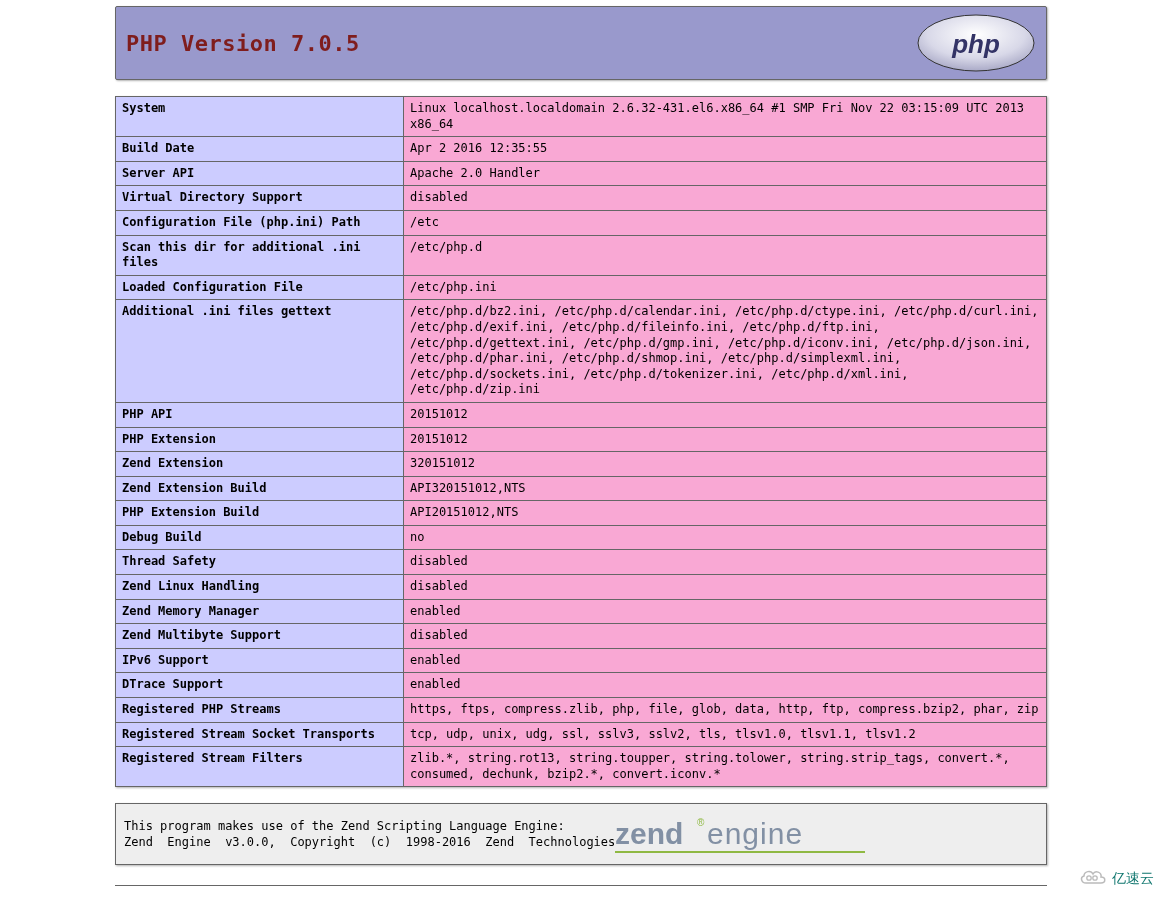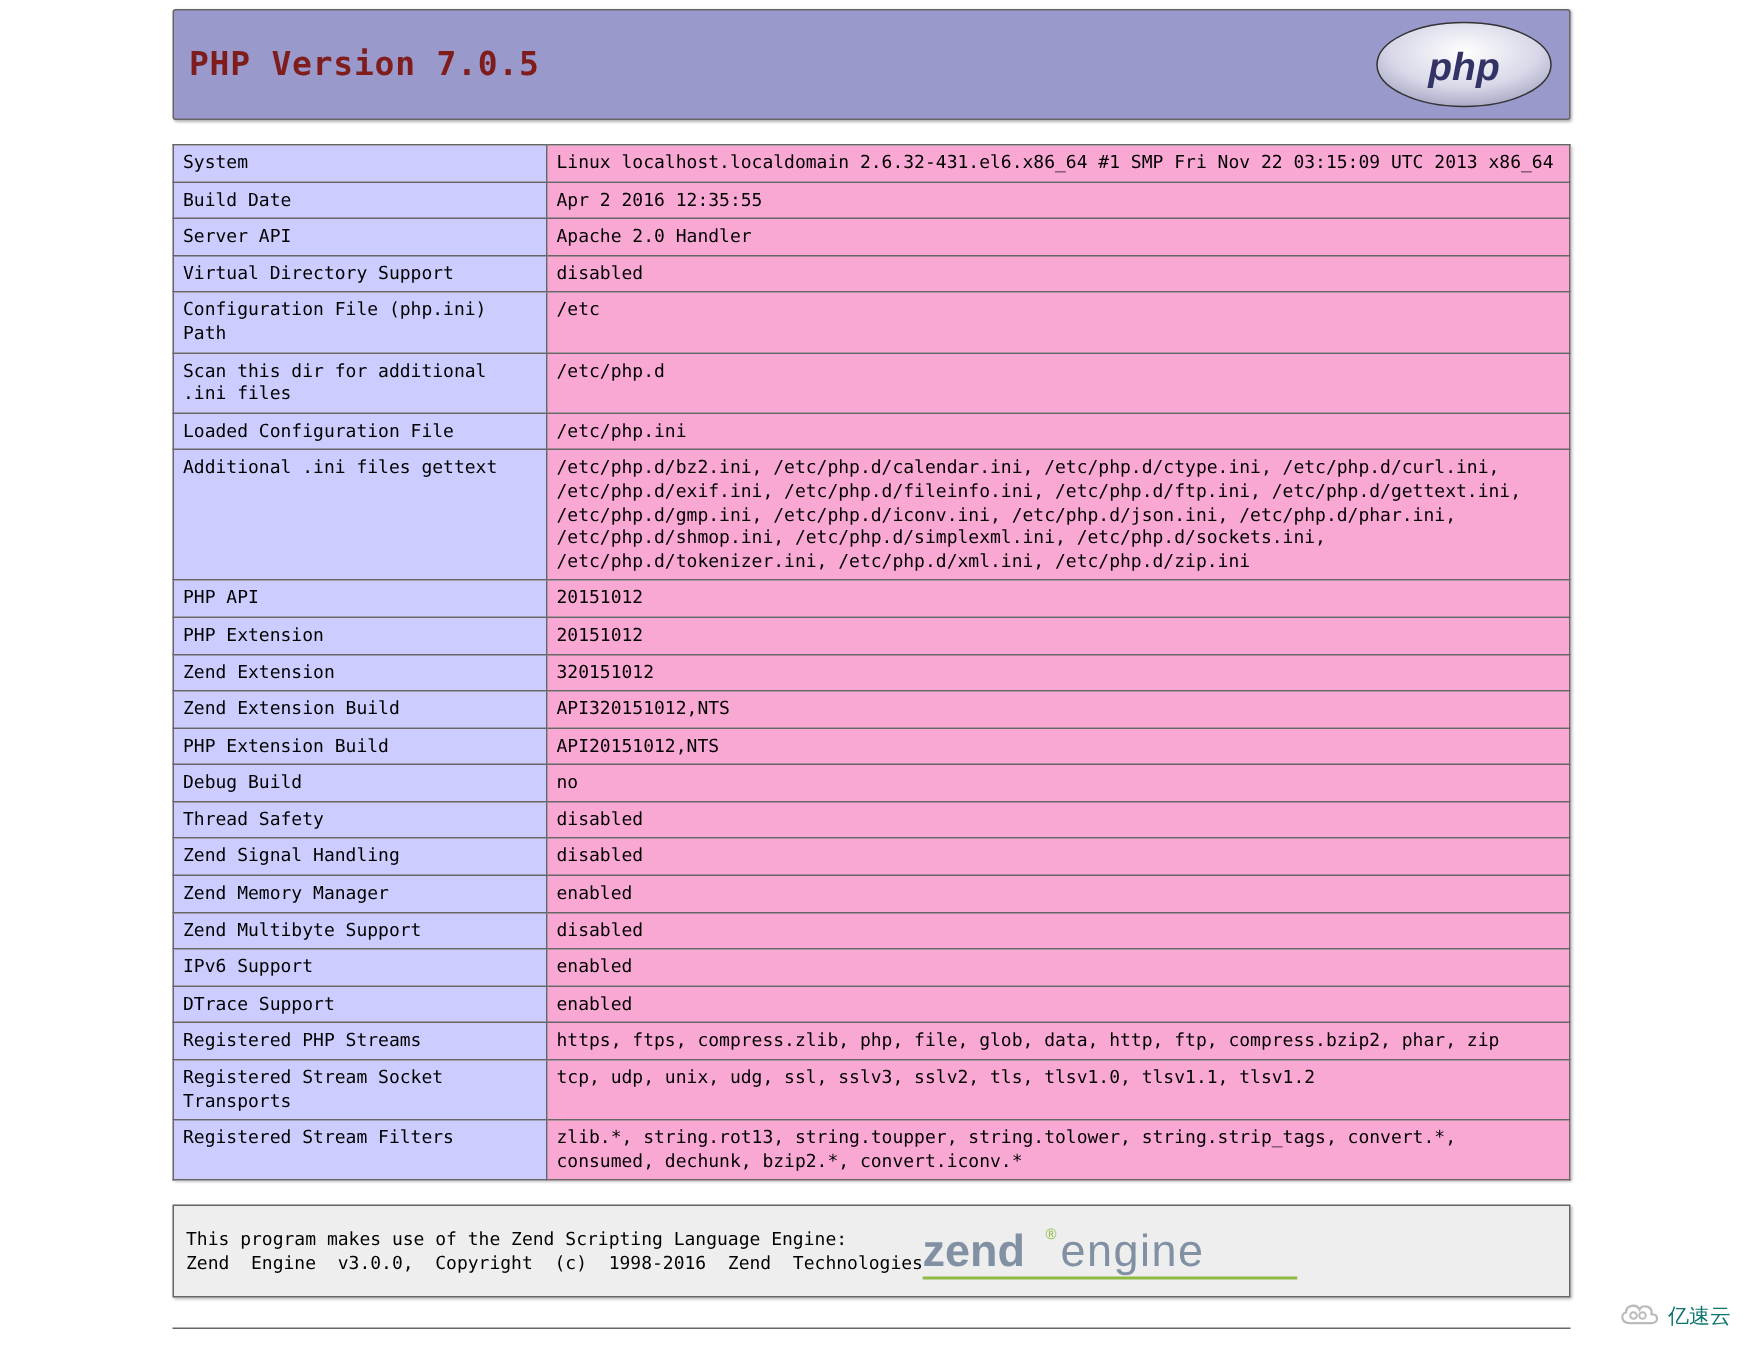--- a/index.html
+++ b/index.html
@@ -47,22 +47,22 @@
     }
     .info-table td {
       border: 1px solid #666;
       padding: 4px 6px;
       font-size: 12px;
       vertical-align: top;
       line-height: 1.3;
     }
     .info-table td.e {
       background: #ccccff;
-      font-weight: normal;
-      width: 249px;
+      font-weight: bold;
+      width: 288px;
     }
     .info-table td.v {
       background: #f9a8d4;
       word-wrap: break-word;
     }
     .zend-box {
       width: 100%;
       border: 1px solid #666;
       margin-top: 16px;
       background: #eeeeee;
@@ -178,21 +178,21 @@
         </tr>
         <tr>
           <td class="e">Debug Build</td>
           <td class="v">no</td>
         </tr>
         <tr>
           <td class="e">Thread Safety</td>
           <td class="v">disabled</td>
         </tr>
         <tr>
-          <td class="e">Zend Signal Handling</td>
+          <td class="e">Zend Linux Handling</td>
           <td class="v">disabled</td>
         </tr>
         <tr>
           <td class="e">Zend Memory Manager</td>
           <td class="v">enabled</td>
         </tr>
         <tr>
           <td class="e">Zend Multibyte Support</td>
           <td class="v">disabled</td>
         </tr>

